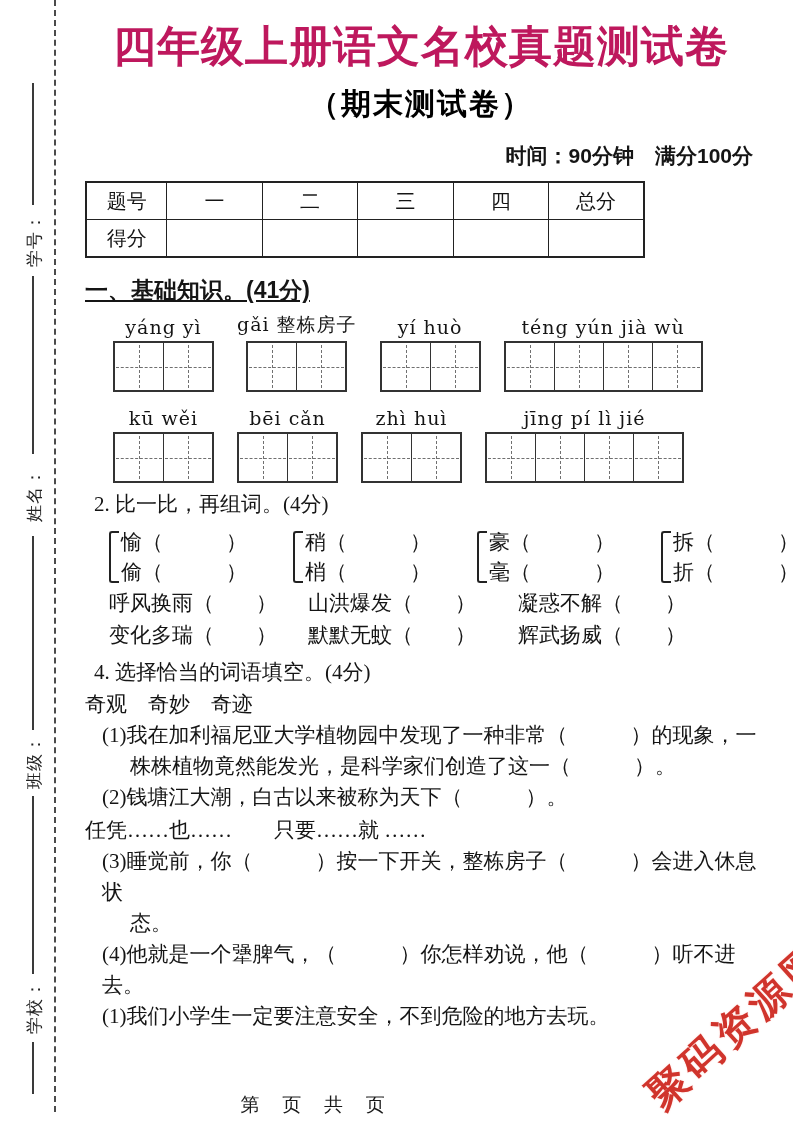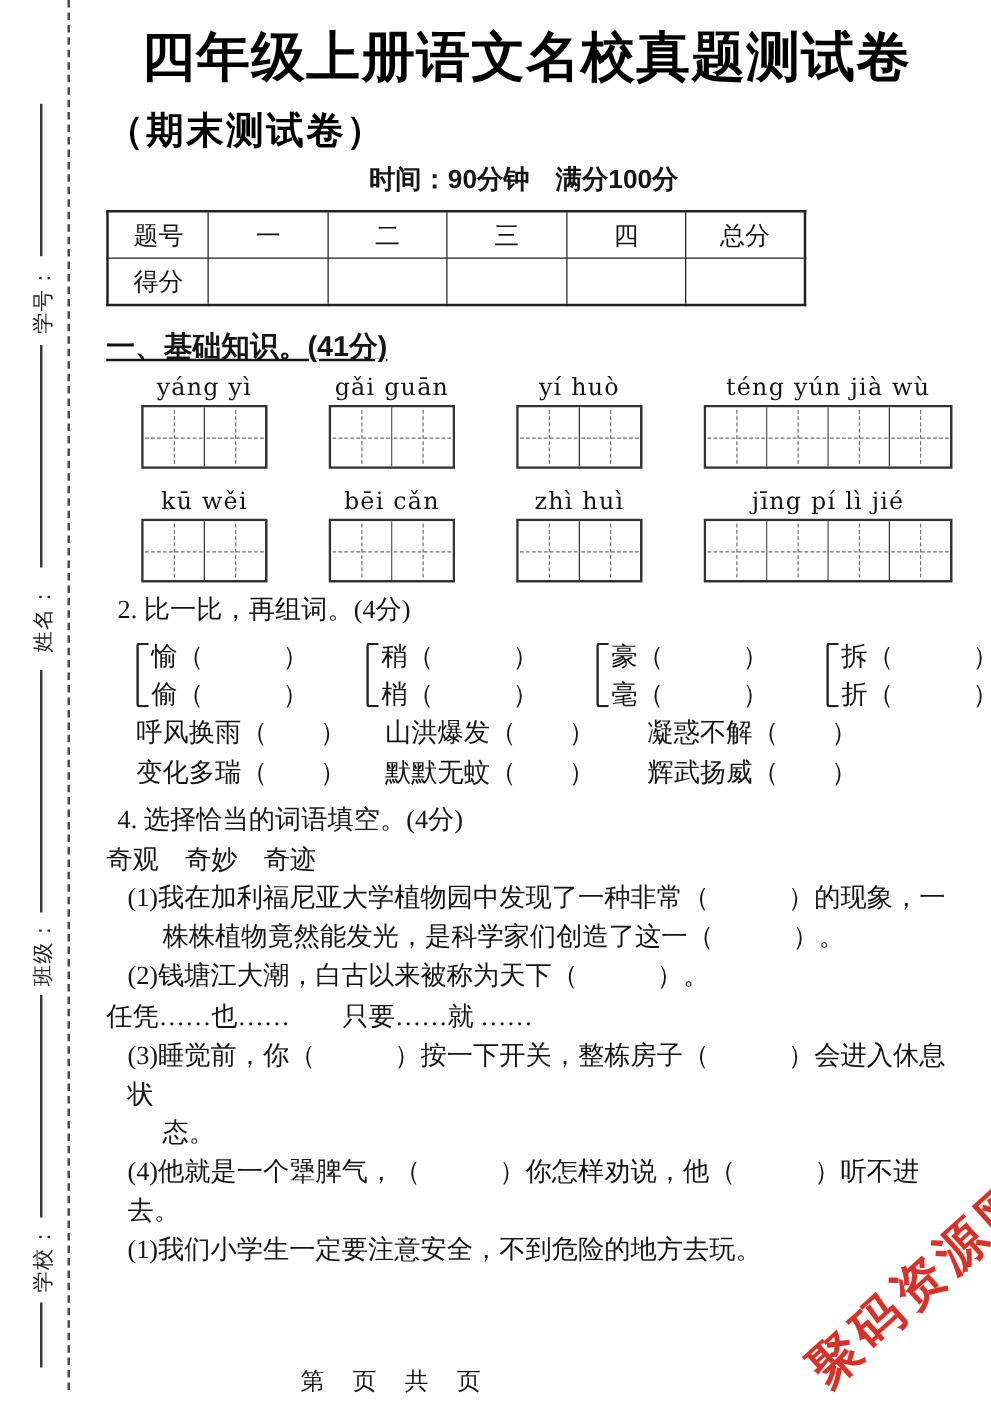--- a/index.html
+++ b/index.html
@@ -11,35 +11,35 @@
   .dashed-rule { position:absolute; left:54px; top:0; height:1112px; width:0; border-left:2px dashed #4a4a4a; }
   .rail-seg { position:absolute; left:32px; width:2px; background:#3a3a3a; }
   .rail-label {
     position:absolute; left:-5px; width:76px; height:20px; text-align:center;
     transform:rotate(-90deg); font-size:17px; letter-spacing:1px; color:#222;
     font-family:"Liberation Serif", serif; white-space:nowrap;
   }
   
   .main { position:absolute; left:85px; top:22px; width:672px; }
   .title { text-align:center; font-family:"Liberation Sans", sans-serif; font-weight:900;
-           font-size:43px; letter-spacing:1px; color:#000000; line-height:1.15; }
-  .subtitle { text-align:left; font-family:"Liberation Sans", sans-serif; font-weight:800;
+           font-size:43px; letter-spacing:1px; color:#be185d; line-height:1.15; }
+  .subtitle { text-align:center; font-family:"Liberation Sans", sans-serif; font-weight:800;
               font-size:30px; letter-spacing:2px; margin-top:13px; color:#000; }
-  .meta { text-align:center; font-family:"Liberation Sans", sans-serif; font-weight:700;
-          font-size:21px; margin-top:4px; padding-right:4px; }
+  .meta { text-align:right; font-family:"Liberation Sans", sans-serif; font-weight:700;
+          font-size:21px; margin-top:17px; padding-right:4px; }
   
   table.score { border-collapse:collapse; width:560px; margin-top:11px; border:2.5px solid #222;
                 table-layout:fixed; }
   table.score td { border:1.5px solid #222; height:36px; text-align:center; font-size:20px; padding:0; }
   
   .sec-heading { font-family:"Liberation Sans", sans-serif; font-weight:800; font-size:23px; margin-top:17px;text-decoration:underline; }
   .qtitle { font-size:21px; margin-top:7px; padding-left:9px; line-height:29px; }
   .line { font-size:21px; line-height:31px; }
   
-  .box-row { display:flex; align-items:flex-end; gap:49px; margin:6px 0 0 28px; }
+  .box-row { display:flex; align-items:flex-end; gap:23px; margin:6px 0 0 28px; }
   .pgroup { display:flex; flex-direction:column; align-items:center; }
   .pin { font-family:"DejaVu Serif", serif; font-size:19px; letter-spacing:1px; margin-bottom:3px; white-space:nowrap; }
   .cells { display:flex; border:2px solid #333; }
   .cell { width:48px; height:47px; position:relative; border-right:1px solid #333; background:#fff; }
   .cell:last-child { border-right:none; }
   .cell::before { content:""; position:absolute; left:50%; top:2px; bottom:2px; border-left:1px dashed #707070; }
   .cell::after  { content:""; position:absolute; top:50%; left:1px; right:1px; border-top:1px dashed #707070; }
   .box-row.second { margin-top:15px; }
   
   .pairs { display:flex; gap:46px; margin:8px 0 0 24px; }
@@ -121,21 +121,21 @@
 
     <div class="box-row">
       <div class="pgroup">
         <div class="pin">yáng yì</div>
         <div class="cells">
           <div class="cell"></div>
           <div class="cell"></div>
         </div>
       </div>
       <div class="pgroup">
-        <div class="pin">gǎi guān</div>
+        <div class="pin">gǎi 整栋房子</div>
         <div class="cells">
           <div class="cell"></div>
           <div class="cell"></div>
         </div>
       </div>
       <div class="pgroup">
         <div class="pin">yí huò</div>
         <div class="cells">
           <div class="cell"></div>
           <div class="cell"></div>

